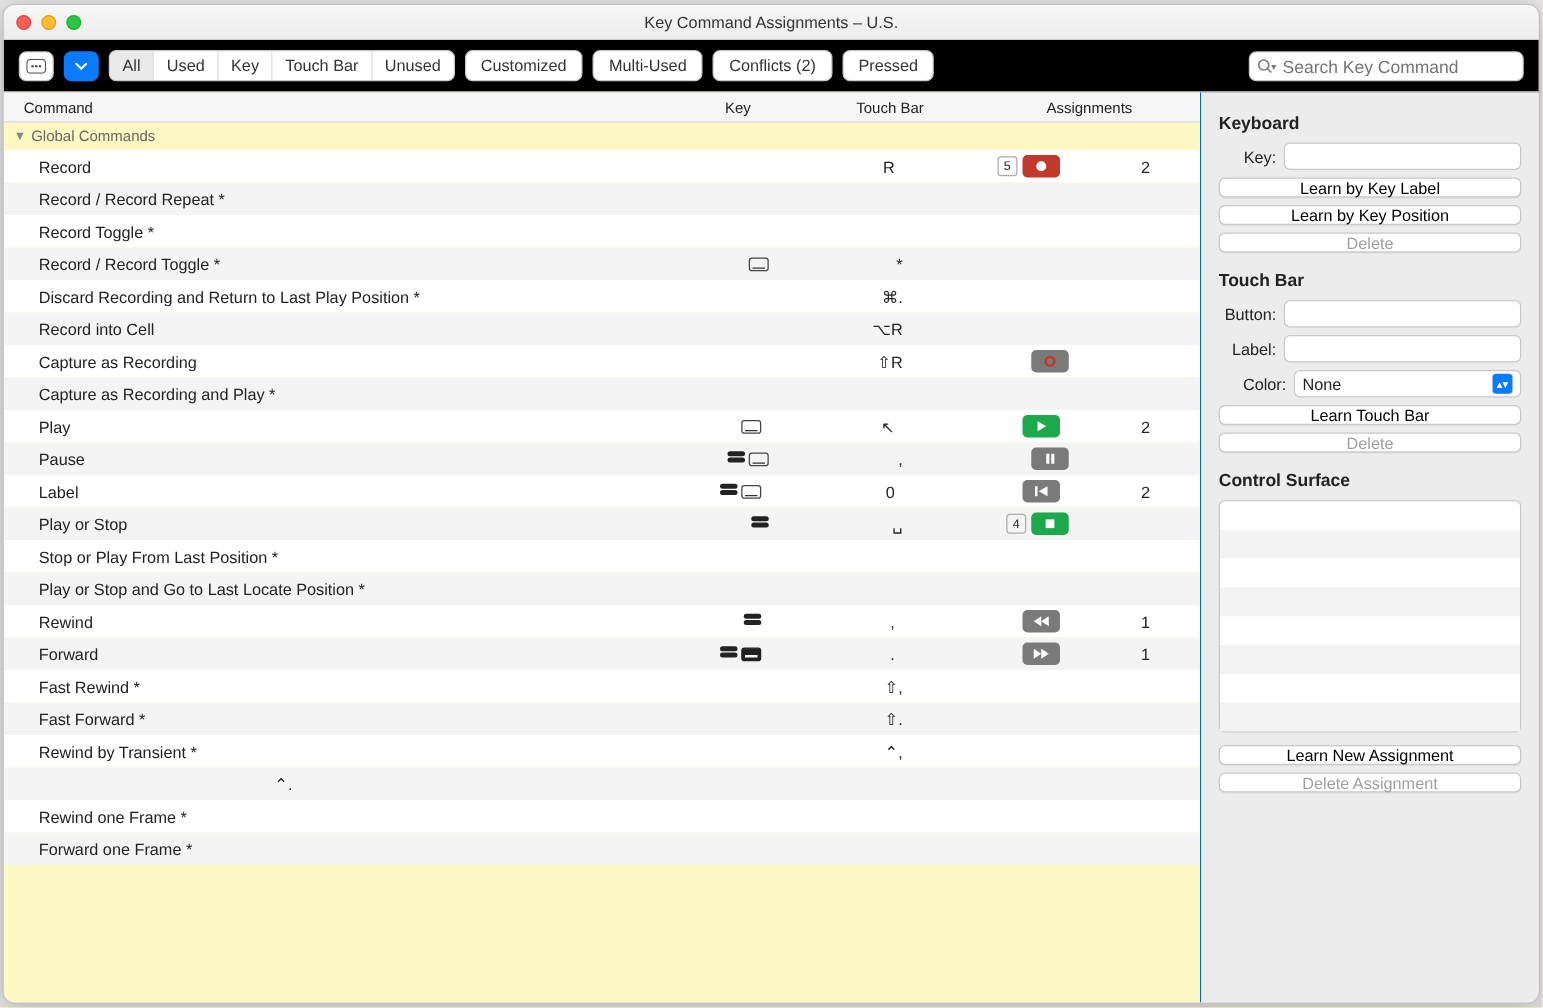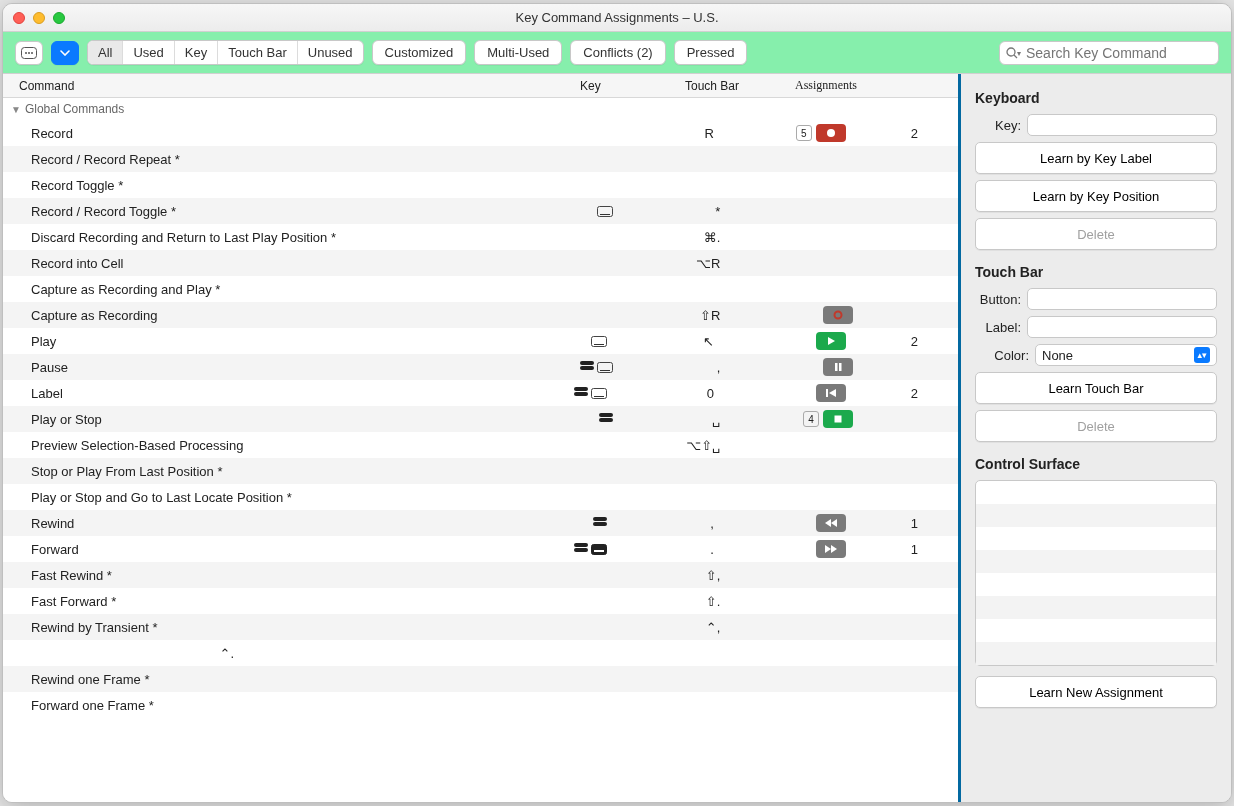--- a/index.html
+++ b/index.html
@@ -37,21 +37,21 @@
 .traffic span { width:12px; height:12px; border-radius:50%; display:inline-block; }
 .tl-close { background:#ff5f57; border:0.5px solid #e0443e; }
 .tl-min { background:#febc2e; border:0.5px solid #d89d22; }
 .tl-max { background:#28c840; border:0.5px solid #1ba92f; }
 .titlebar-title {
   position:absolute; left:0; right:0; text-align:center;
   font-size:13px; color:#333; font-weight:500; pointer-events:none;
 }
 .toolbar {
   display:flex; align-items:center; gap:8px; padding:8px 12px;
-  background:#86efac; border-bottom:1px solid #d0d0d0;
+  background:#000000; border-bottom:1px solid #d0d0d0;
 }
 .icon-btn {
   height:24px; min-width:28px; border-radius:6px; background:#ffffff;
   border:1px solid #c8c8c8; display:flex; align-items:center; justify-content:center;
   font-size:12px; padding:0 4px; box-shadow:0 1px 0 rgba(0,0,0,0.04);
 }
 .icon-btn.blue { background:#0a7aff; border-color:#0a7aff; color:white; }
 .seg {
   display:flex; border:1px solid #c8c8c8; border-radius:6px; overflow:hidden;
   background:#fff; box-shadow:0 1px 0 rgba(0,0,0,0.04);
@@ -75,29 +75,29 @@
   padding:0 8px 0 26px; font-size:14px; background:#fff;
 }
 .search .mag {
   position:absolute; left:5px; top:4px; width:16px; height:16px;
   display:flex; align-items:center; justify-content:center; color:#777;
 }
 .search .chev {
   position:absolute; left:18px; top:8px; font-size:8px; color:#777;
 }
 .body { flex:1; display:flex; min-height:0; }
-.left { flex:1; display:flex; flex-direction:column; border-right:3px solid #0369a1; background:#ffffff; min-width:0; }
+.left { flex:1; display:flex; flex-direction:column; border-right:1px solid #0369a1; background:#fef9c3; min-width:0; }
 .table-header {
   display:flex; height:24px; background:#f6f6f6; border-bottom:1px solid #d8d8d8;
   font-size:12px; align-items:center; padding:0 12px;
 }
 .th-cmd { width:565px; text-align:left; }
 .th-key { width:105px; text-align:left; }
 .th-tb { width:110px; text-align:left; }
-.th-asg { flex:1; text-align:left;font-family:Liberation Serif, serif; }
+.th-asg { flex:1; text-align:center; }
 .list { flex:1; overflow-y:auto; }
 .group-head { padding:4px 8px; font-size:12px; color:#666; display:flex; align-items:center; gap:4px; }
 .group-head .arrow { font-size:10px; color:#888; }
 .row {
   display:flex; align-items:center; height:26px; padding:0 12px 0 28px;
   font-size:13px;
   gap:47px;
 }
 .row:nth-of-type(even) { background:#f4f4f4; }
 .row:nth-of-type(odd) { background:#ffffff; }
@@ -135,21 +135,21 @@
 .finput {
   flex:1; height:22px; border:1px solid #c8c8c8; border-radius:5px; background:#fff;
   padding:0 6px; font-size:13px;
 }
 .fselect {
   flex:1; height:22px; border:1px solid #c8c8c8; border-radius:5px; background:#fff;
   padding:0 6px; font-size:13px; display:flex; align-items:center; justify-content:space-between;text-align:center;
 }
 .fselect .dd { width:16px;height:16px;background:#0a7aff;border-radius:3px;display:flex;align-items:center;justify-content:center;color:#fff;font-size:9px;line-height:8px; }
 .fbtn {
-  display:block; width:100%; height:32px; border:1px solid #c8c8c8; border-radius:5px;
+  display:block; width:100%; height:16px; border:1px solid #c8c8c8; border-radius:5px;
   background:#fff; font-size:13px; margin-bottom:6px; cursor:pointer; box-shadow:0 1px 0 rgba(0,0,0,0.05);
 }
 .fbtn.disabled { color:#a0a0a0; }
 .surface-list {
   height:186px; border:1px solid #c8c8c8; border-radius:5px; background:#fff; margin-bottom:10px;
 }
 .surface-list .srow { height:23px; }
 .surface-list .srow:nth-child(even){background:#f3f3f3;}
 .list::-webkit-scrollbar{width:14px;}
 .list::-webkit-scrollbar-thumb{background:#c4c4c4;border-radius:10px;border:3px solid #fff;}
@@ -270,37 +270,37 @@
               <div class="cell-asg"></div>
             </div>
             <div class="row">
               <div class="cell-cmd">Record into Cell</div>
               <div class="cell-keycol"></div>
               <div class="cell-key">⌥R</div>
               <div class="cell-tb"></div>
               <div class="cell-asg"></div>
             </div>
             <div class="row">
-              <div class="cell-cmd">Capture as Recording and Play *</div>
-              <div class="cell-keycol"></div>
-              <div class="cell-key"></div>
-              <div class="cell-tb"></div>
-              <div class="cell-asg"></div>
-            </div>
-            <div class="row">
               <div class="cell-cmd">Capture as Recording</div>
               <div class="cell-keycol"></div>
               <div class="cell-key">⇧R</div>
               <div class="cell-tb">
                 <span class="tb-btn tb-gray">
                   <svg width="10" height="10">
                     <circle cx="5" cy="5" r="3.5" fill="none" stroke="#c0392b" stroke-width="2"></circle>
                   </svg>
                 </span>
               </div>
+              <div class="cell-asg"></div>
+            </div>
+            <div class="row">
+              <div class="cell-cmd">Capture as Recording and Play *</div>
+              <div class="cell-keycol"></div>
+              <div class="cell-key"></div>
+              <div class="cell-tb"></div>
               <div class="cell-asg"></div>
             </div>
             <div class="row">
               <div class="cell-cmd">Play</div>
               <div class="cell-keycol">
                 <span class="kicon outline"></span>
               </div>
               <div class="cell-key">↖</div>
               <div class="cell-tb">
                 <span class="tb-btn tb-green">
@@ -352,27 +352,20 @@
               </div>
               <div class="cell-key">␣</div>
               <div class="cell-tb">
                 <span class="num-badge">4</span>
                 <span class="tb-btn tb-green">
                   <svg width="10" height="10">
                     <rect x="1.5" y="1.5" width="7" height="7" fill="#fff"></rect>
                   </svg>
                 </span>
               </div>
-              <div class="cell-asg"></div>
-            </div>
-            <div class="row">
-              <div class="cell-cmd">Preview Selection-Based Processing</div>
-              <div class="cell-keycol"></div>
-              <div class="cell-key">⌥⇧␣</div>
-              <div class="cell-tb"></div>
               <div class="cell-asg"></div>
             </div>
             <div class="row">
               <div class="cell-cmd">Stop or Play From Last Position *</div>
               <div class="cell-keycol"></div>
               <div class="cell-key"></div>
               <div class="cell-tb"></div>
               <div class="cell-asg"></div>
             </div>
             <div class="row">
@@ -494,16 +487,17 @@
         <div class="srow"></div>
           <div class="srow"></div>
           <div class="srow"></div>
           <div class="srow"></div>
         <div class="srow"></div>
           <div class="srow"></div>
           <div class="srow"></div>
           <div class="srow"></div>
       </div>
       <button class="fbtn">Learn New Assignment</button>
+      <button class="fbtn disabled">Delete Assignment</button>
     </div>
   </div>
 
 </div>
 
 </body></html>

